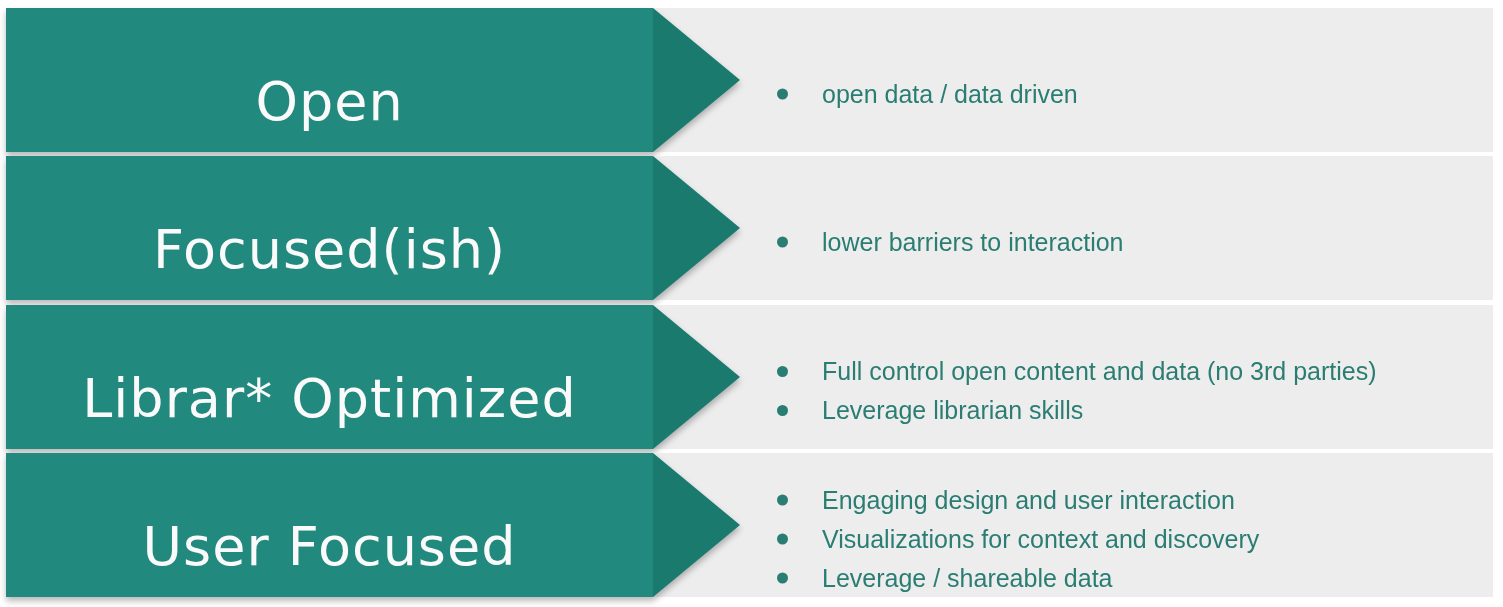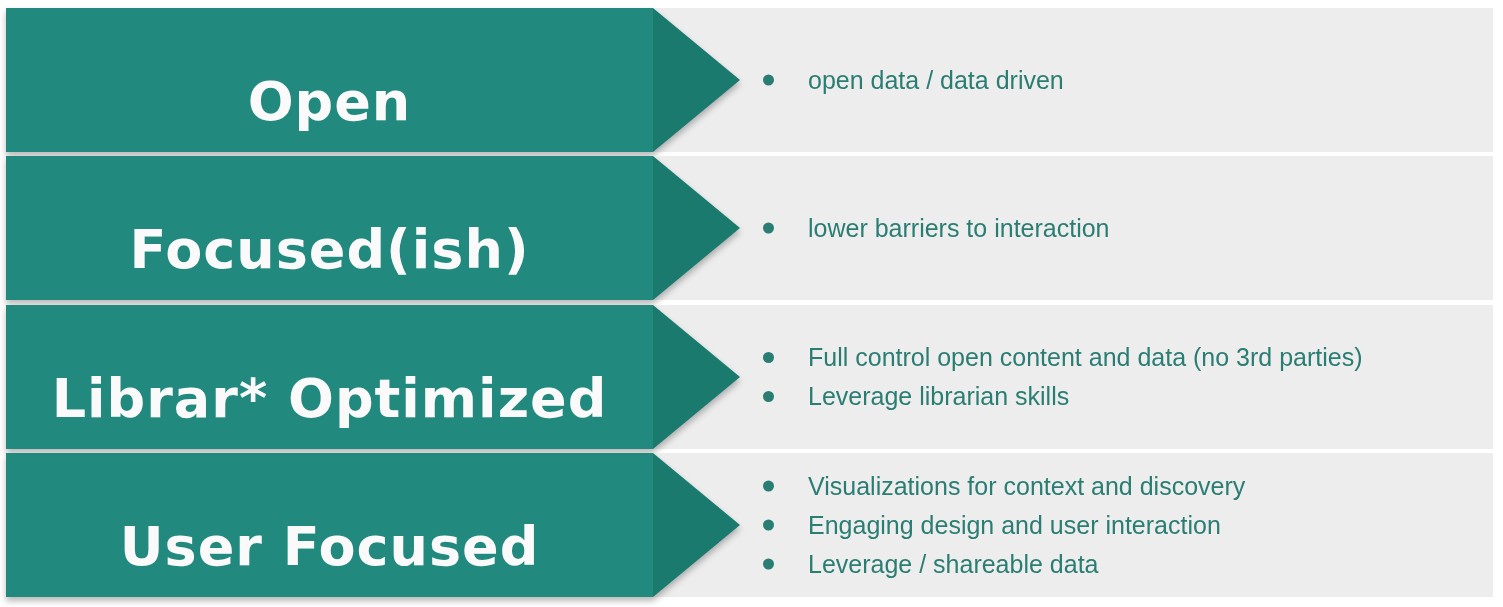--- a/index.html
+++ b/index.html
@@ -45,34 +45,34 @@
   }
   .arrow-head {
     width: 0;
     height: 0;
     border-top: 72px solid transparent;
     border-bottom: 72px solid transparent;
     border-left: 87px solid var(--arrow-head-color, #1b7a6e);
   }
   .arrow-label {
     font-family: "DejaVu Sans", "Liberation Sans", sans-serif;
-    font-weight: 700;
+    font-weight: 400;
     font-size: 54px;
     letter-spacing: 1px;
     color: var(--label-text-color, #fafafa);
     white-space: nowrap;
     margin-top: 42px;
   }
 
   .bullets {
     position: absolute;
     left: 745px;
     top: 50%;
     transform: translateY(-50%);
-    margin: 0;
+    margin: 14px;
     padding: 0;
     list-style: none;
   }
   .bullets li {
     position: relative;
     padding-left: 57px;
     font-size: 25px;
     line-height: 39px;
     color: var(--bullet-text-color, #2a7d72);
     white-space: nowrap;
@@ -131,19 +131,19 @@
   </section>
 
   <section class="band r4">
     <div class="arrow">
       <div class="arrow-body">
         <span class="arrow-label">User Focused</span>
       </div>
       <div class="arrow-head"></div>
     </div>
     <ul class="bullets">
+      <li>Engaging design and user interaction</li>
       <li>Visualizations for context and discovery</li>
-      <li>Engaging design and user interaction</li>
       <li>Leverage / shareable data</li>
     </ul>
   </section>
 
 </div>
 
 </body></html>

